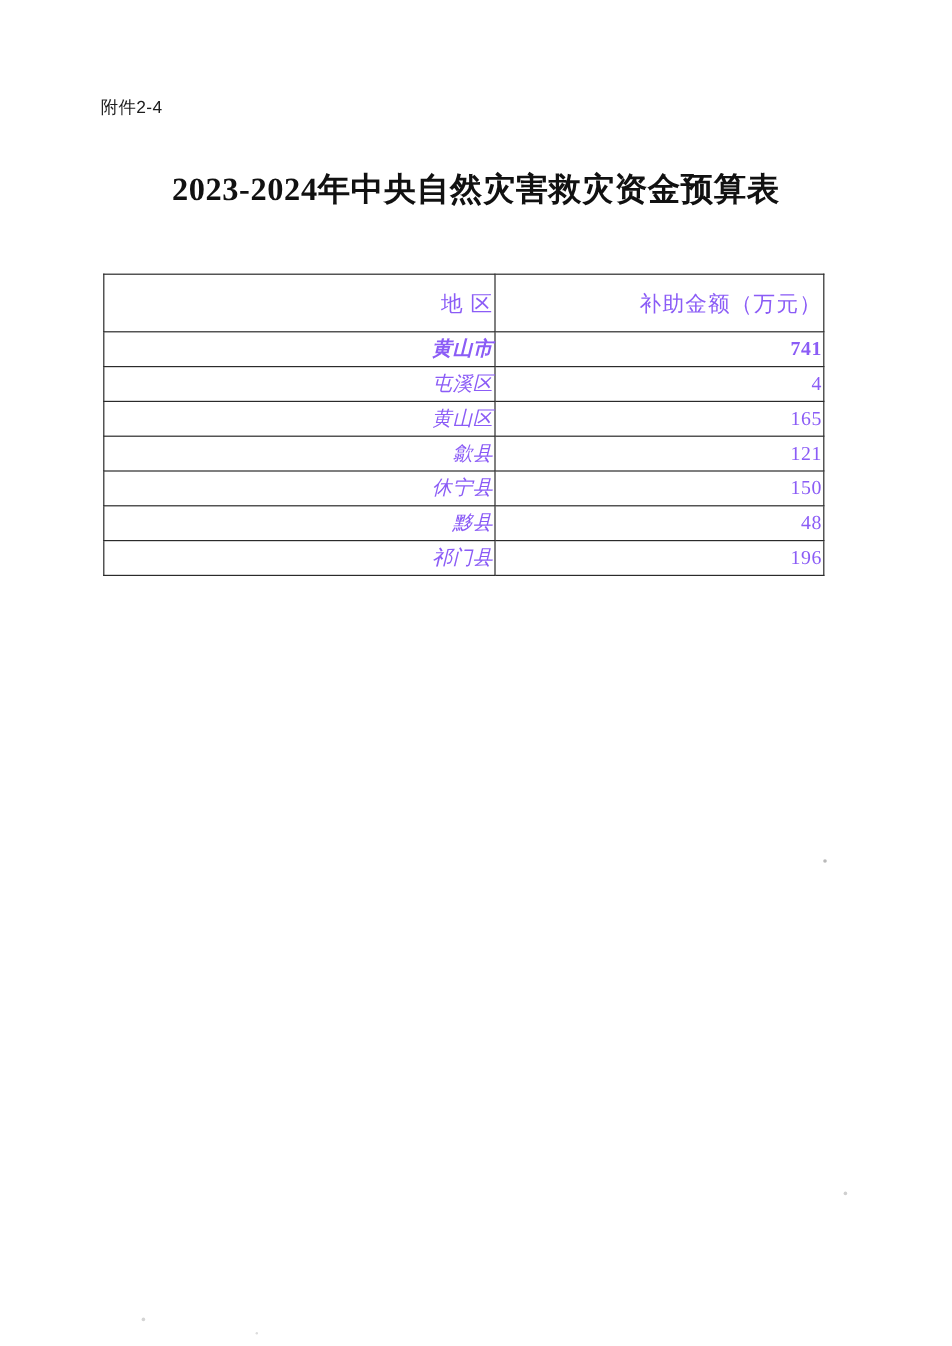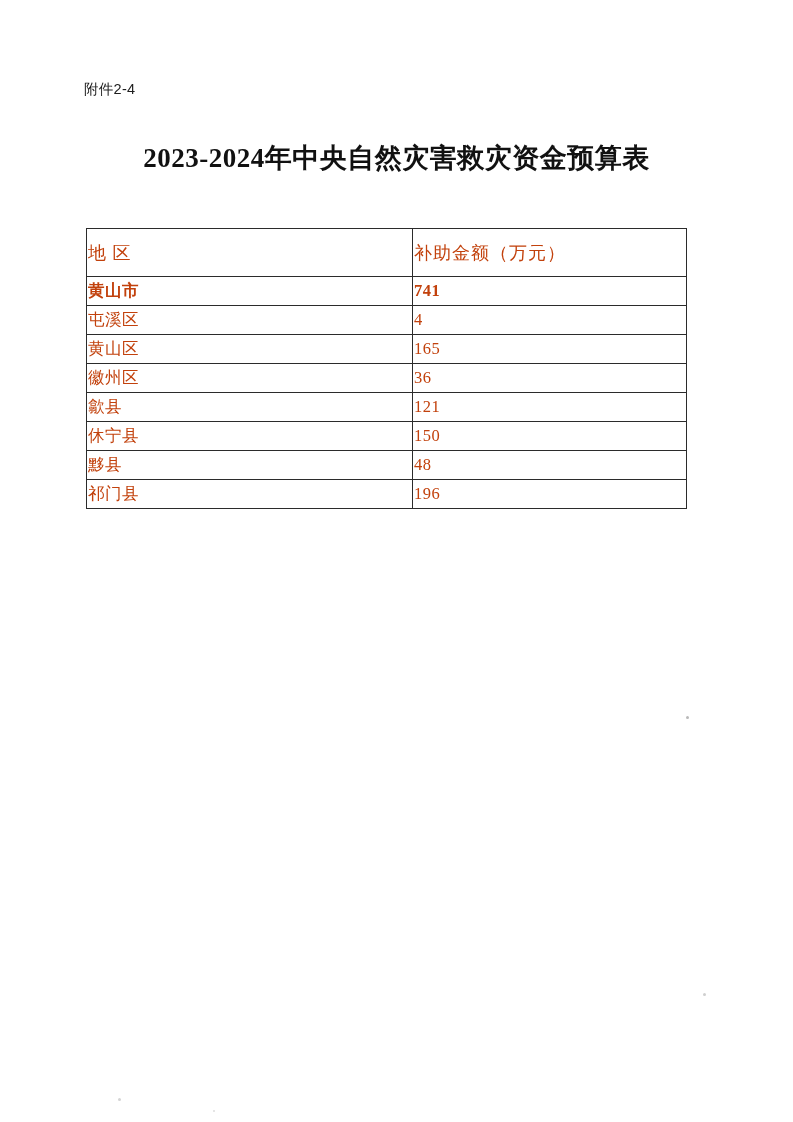--- a/index.html
+++ b/index.html
@@ -49,40 +49,41 @@
     width: 600px;
   }
   table.budget {
     border-collapse: collapse;
     width: 600px;
     table-layout: fixed;
   }
   table.budget th,
   table.budget td {
     border: 1px solid #2b2b2b;
-    text-align: left;
+    text-align: right;
     vertical-align: middle;
     font-family: "Liberation Serif", serif;
-    color: #c2410c;
+    color: #8b5cf6;
   }
   table.budget th {
     height: 45px;
     font-size: 18px;
     font-weight: normal;
     letter-spacing: 1px;
   }
   table.budget td {
     height: 26px;
     font-size: 16.5px;
     letter-spacing: 0.5px;
   }
   table.budget col.region { width: 326px; }
   table.budget col.amount { width: 274px; }
   td.region-cell {
     letter-spacing: 2px;
+    font-style: italic;
   }
   tr.total-row td {
     font-weight: bold;
   }
   .speck {
     position: absolute;
     background: #b9b9b9;
     border-radius: 50%;
   }
   .speck.s1 { left: 686px; top: 716px; width: 3px; height: 3px; }
@@ -118,24 +119,20 @@
         </tr>
         <tr>
           <td class="region-cell">屯溪区</td>
           <td>4</td>
         </tr>
         <tr>
           <td class="region-cell">黄山区</td>
           <td>165</td>
         </tr>
         <tr>
-          <td class="region-cell">徽州区</td>
-          <td>36</td>
-        </tr>
-        <tr>
           <td class="region-cell">歙县</td>
           <td>121</td>
         </tr>
         <tr>
           <td class="region-cell">休宁县</td>
           <td>150</td>
         </tr>
         <tr>
           <td class="region-cell">黟县</td>
           <td>48</td>

